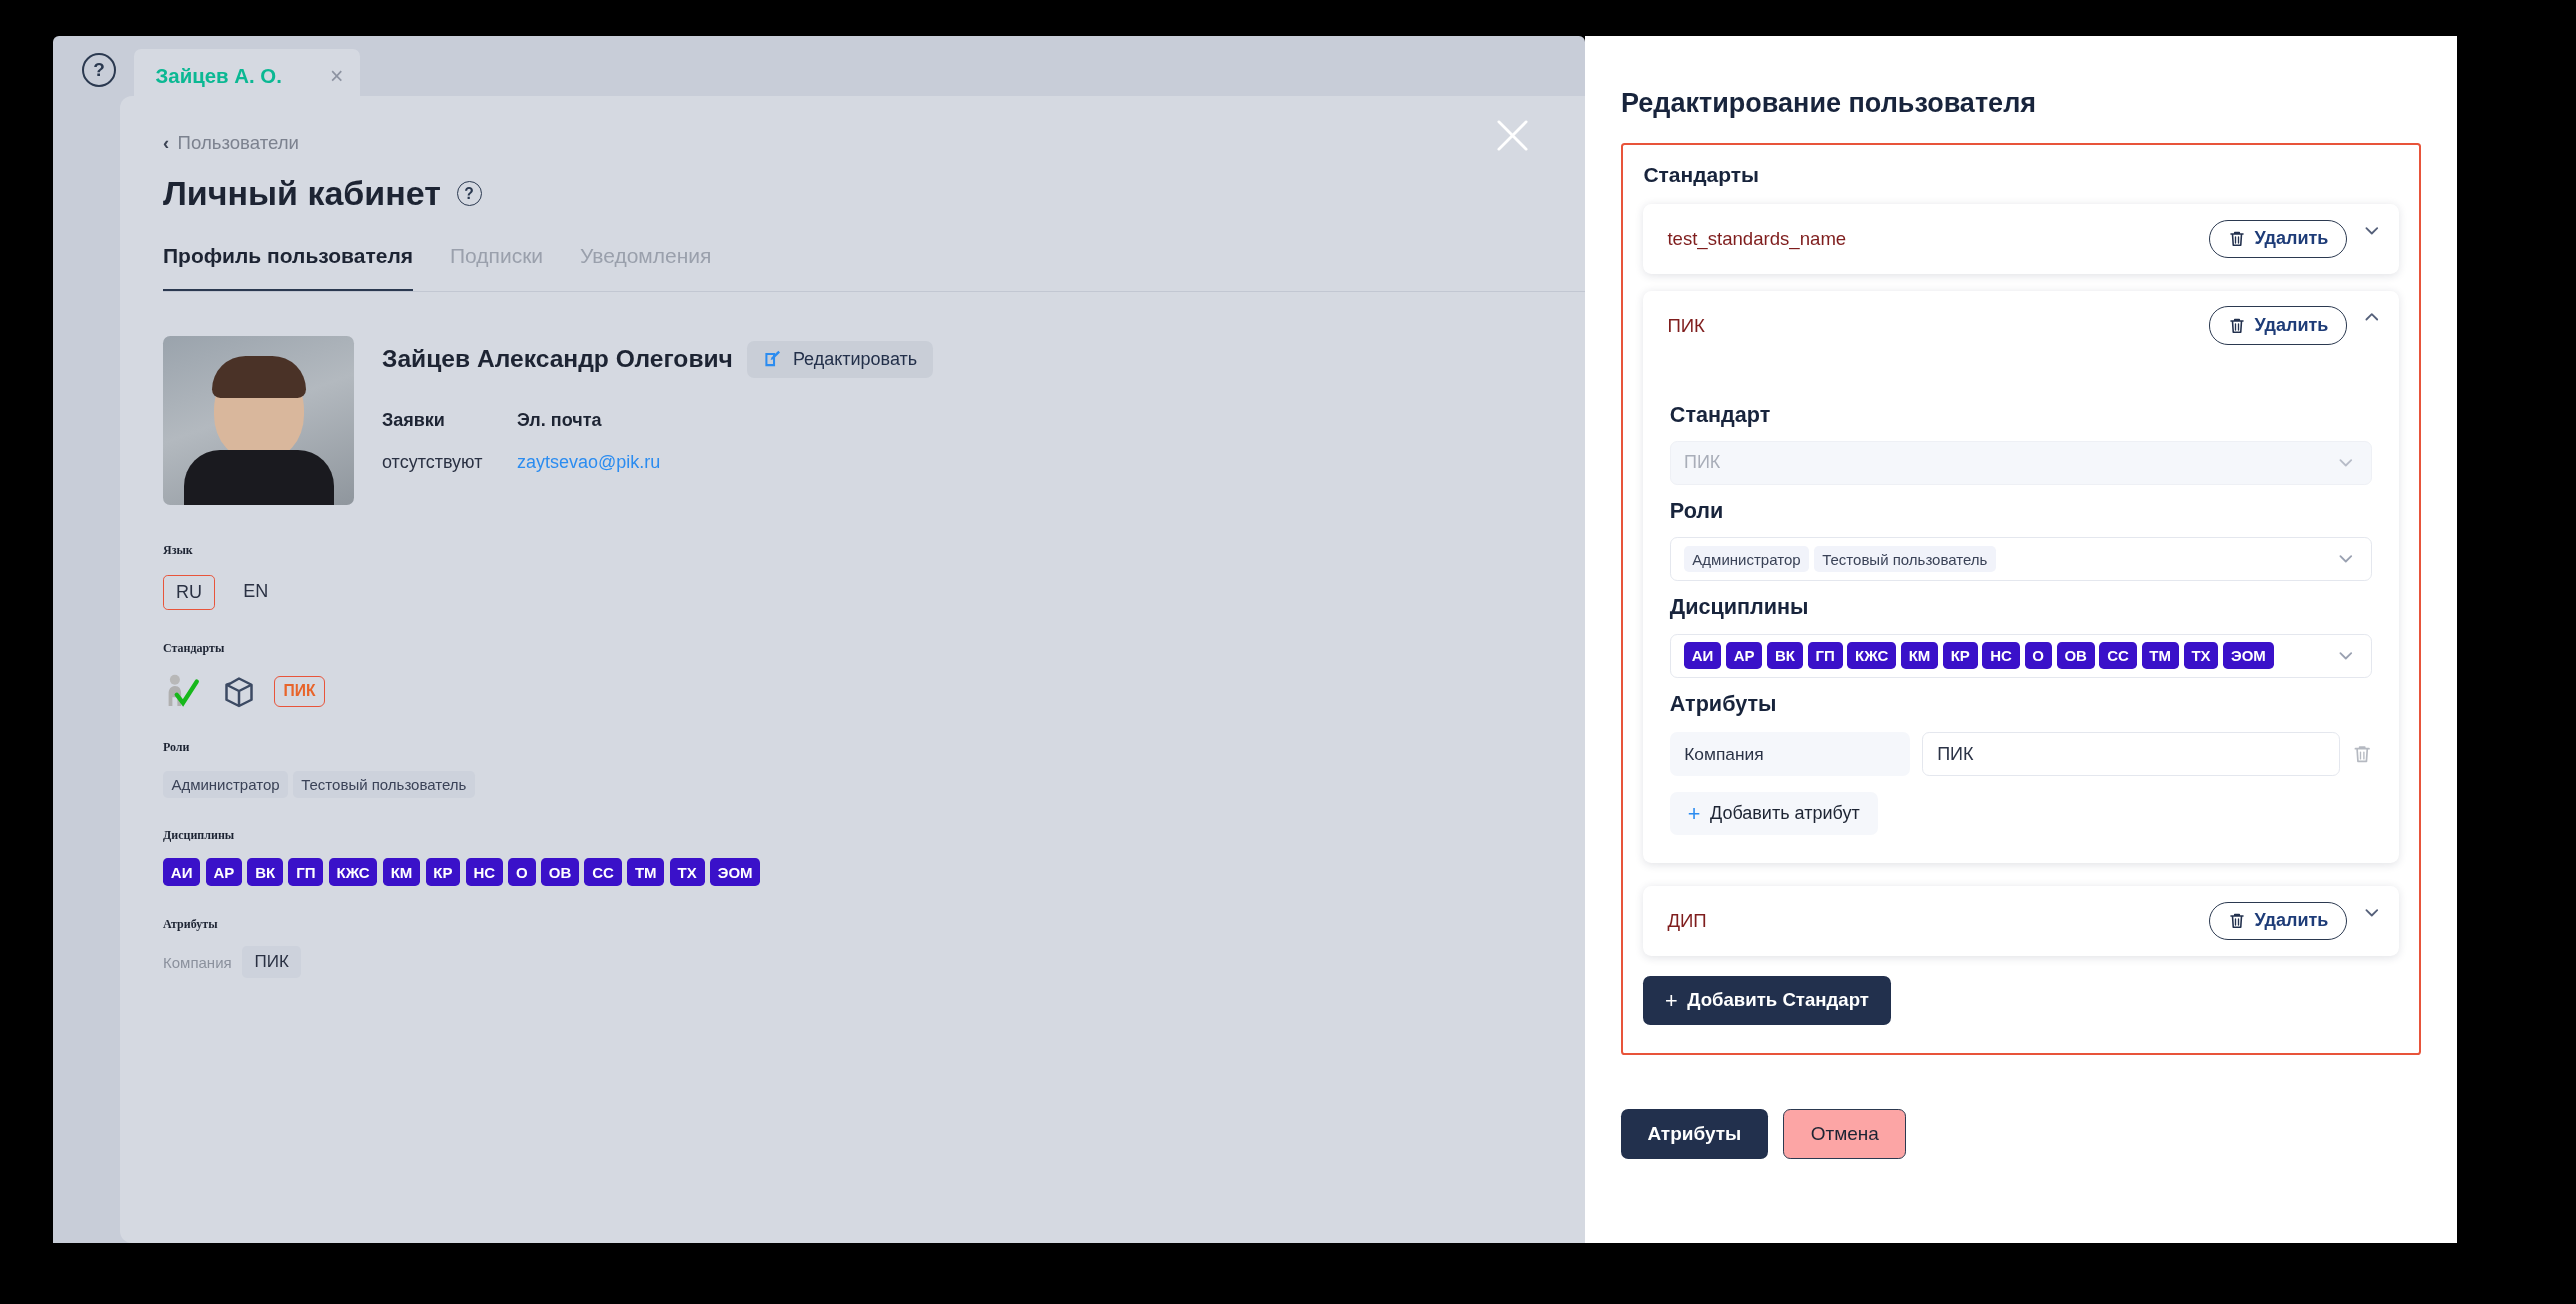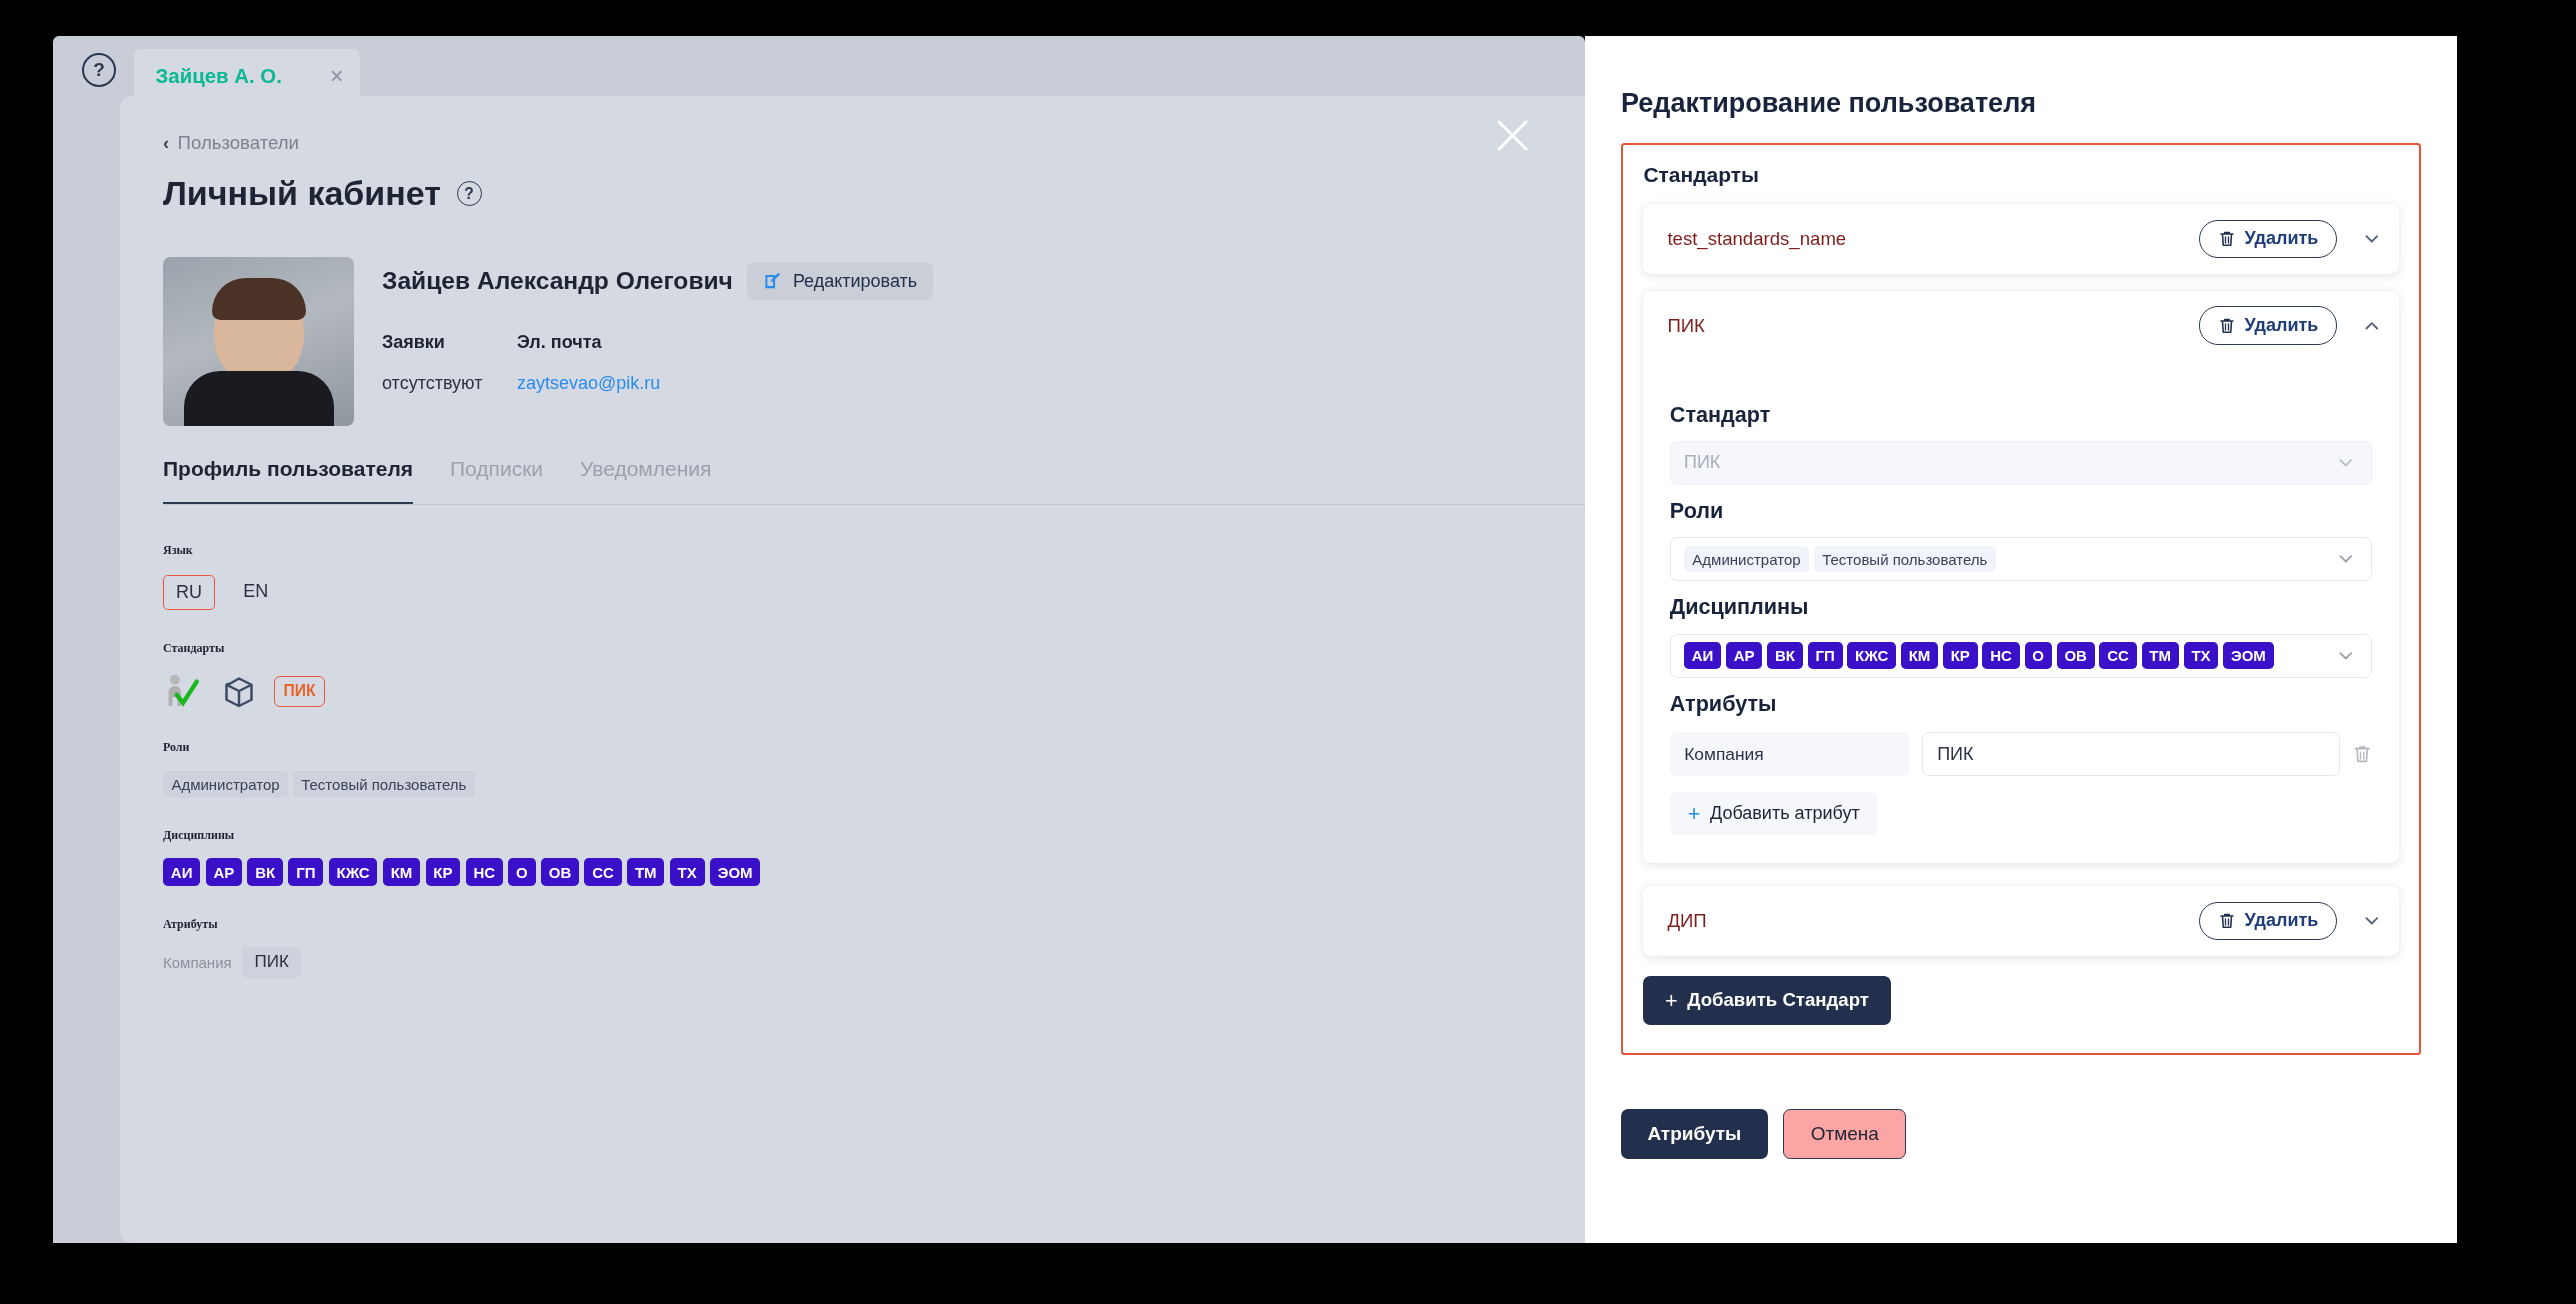--- a/index.html
+++ b/index.html
@@ -181,21 +181,21 @@
   .std-card {
     background: #fff; border-radius: 8.4px;
     box-shadow: 0 1.8px 8.4px rgba(30,40,70,0.13);
     margin-top: 17px;
   }
   .std-card-head {
     display: flex; align-items: center; justify-content: space-between;
     padding: 15.6px 15.6px 15.6px 24px;
   }
   .std-card-name { font-size: 18.6px; color: #7f1d1d; }
-  .head-actions { display: flex; align-items: center; gap: 24px; }
+  .head-actions { display: flex; gap: 14px; }
   .del-btn {
     display: flex; align-items: center; gap: 8.4px;
     border: 1.8px solid #2b3950; border-radius: 19px;
     background: #fff; padding: 7.8px 18px; cursor: pointer;
   }
   .del-btn .lbl { font-size: 18px; color: #1e3c78; font-weight: bold; white-space: nowrap; }
   .trash-ico { width: 18px; height: 19px; flex: none; }
   .chev { width: 21.6px; height: 21.6px; cursor: pointer; flex: none; }
 
   .std-card-body { padding: 0 26.4px 28px 26.4px; margin-top: 41px; }
@@ -277,20 +277,27 @@
   <div id="content-panel">
 
     <div id="breadcrumb">
       <span class="chev-left">‹</span>
       <span>Пользователи</span>
     </div>
 
     <div id="page-title-row">
       <span id="page-title">Личный кабинет</span>
       <span class="help-circle-sm">?</span>
+    </div>
+
+    <div id="tabs-row">
+      <div class="tab-btn active">Профиль пользователя</div>
+      <div class="tab-btn inactive">Подписки</div>
+      <div class="tab-btn inactive">Уведомления</div>
+      <div id="tabs-underline"></div>
     </div>
 
     <div id="profile-row">
       <div id="avatar">
           <div class="hair"></div>
         </div>
 
       <div id="profile-info">
         <div id="name-row">
           <span id="user-name">Зайцев Александр Олегович</span>
@@ -307,27 +314,20 @@
           <div class="meta-col">
             <div class="meta-head">Заявки</div>
             <div class="meta-val">отсутствуют</div>
           </div>
           <div class="meta-col">
             <div class="meta-head">Эл. почта</div>
             <div class="meta-val link">zaytsevao@pik.ru</div>
           </div>
         </div>
       </div>
-    </div>
-
-    <div id="tabs-row">
-      <div class="tab-btn active">Профиль пользователя</div>
-      <div class="tab-btn inactive">Подписки</div>
-      <div class="tab-btn inactive">Уведомления</div>
-      <div id="tabs-underline"></div>
     </div>
 
     <div id="lang-block">
       <div class="section-label">Язык</div>
       <div id="lang-row">
         <div id="lang-ru">RU</div>
         <div id="lang-en">EN</div>
       </div>
     </div>
 

